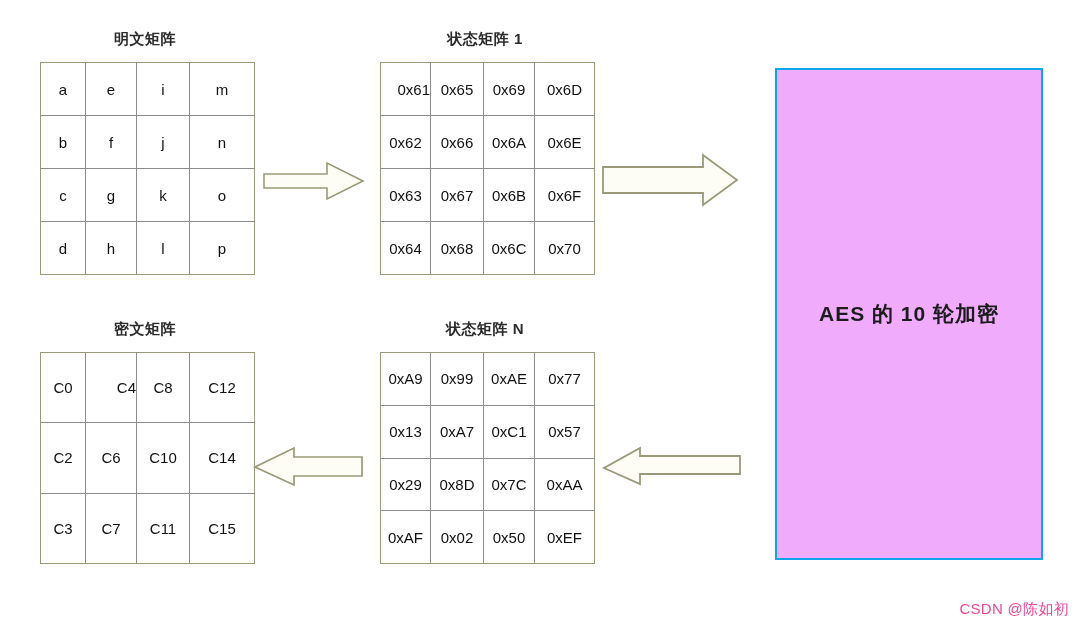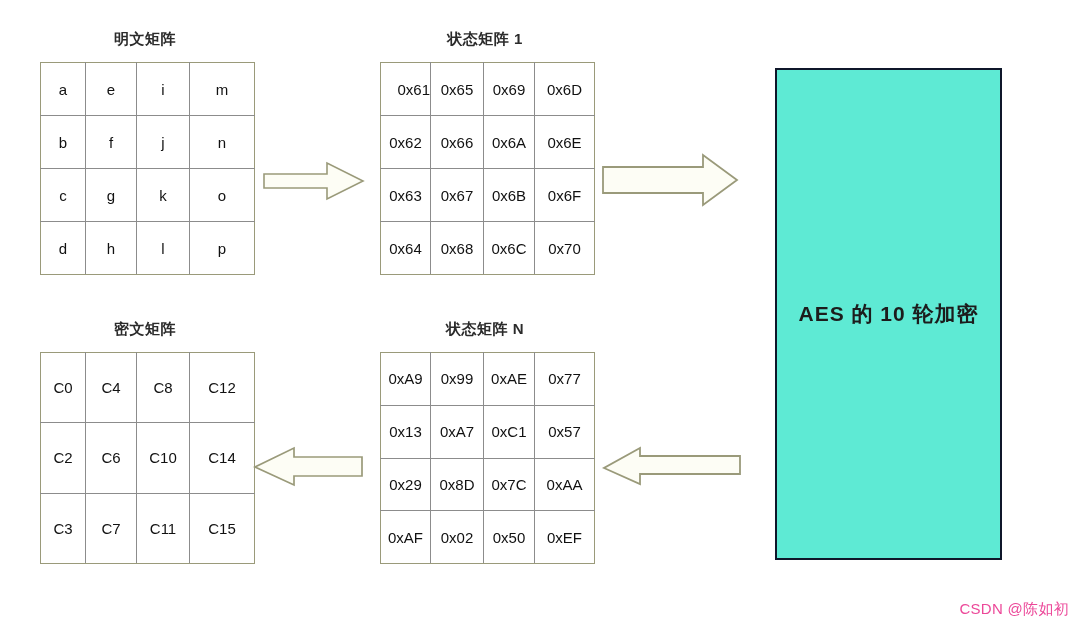--- a/index.html
+++ b/index.html
@@ -60,24 +60,24 @@
   .arrow {
     position: absolute;
   }
   .arrow svg { display: block; overflow: visible; }
 
   
   #aes-box {
     position: absolute;
     left: 775px;
     top: 68px;
-    width: 227px;
+    width: 268px;
     height: 492px;
-    border: 2px solid #0f172a;
-    background: #5eead4;
+    border: 2px solid #0ea5e9;
+    background: #f0abfc;
     box-sizing: border-box;
   }
   #aes-label {
     position: absolute;
     left: 0;
     top: 0;
     width: 100%;
     height: 100%;
     display: flex;
     align-items: center;
@@ -166,21 +166,21 @@
     </tr>
   </tbody>
     </table>
 
   <div class="m-title" style="left:40px; top:320px; width:210px;">密文矩阵</div>
 
   <table class="matrix plain" id="ciphertext-matrix" style="left:40px; top:352px; width:210px; height:212px;">
     <tbody>
         <tr>
       <td style="width:44px;">C0</td>
-      <td style="width:50px;">C4</td>
+      <td style="width:50px;text-align:right;">C4</td>
       <td style="width:52px;">C8</td>
       <td style="width:64px;">C12</td>
     </tr>
     <tr>
       <td>C2</td>
       <td>C6</td>
       <td>C10</td>
       <td>C14</td>
     </tr>
     <tr>

